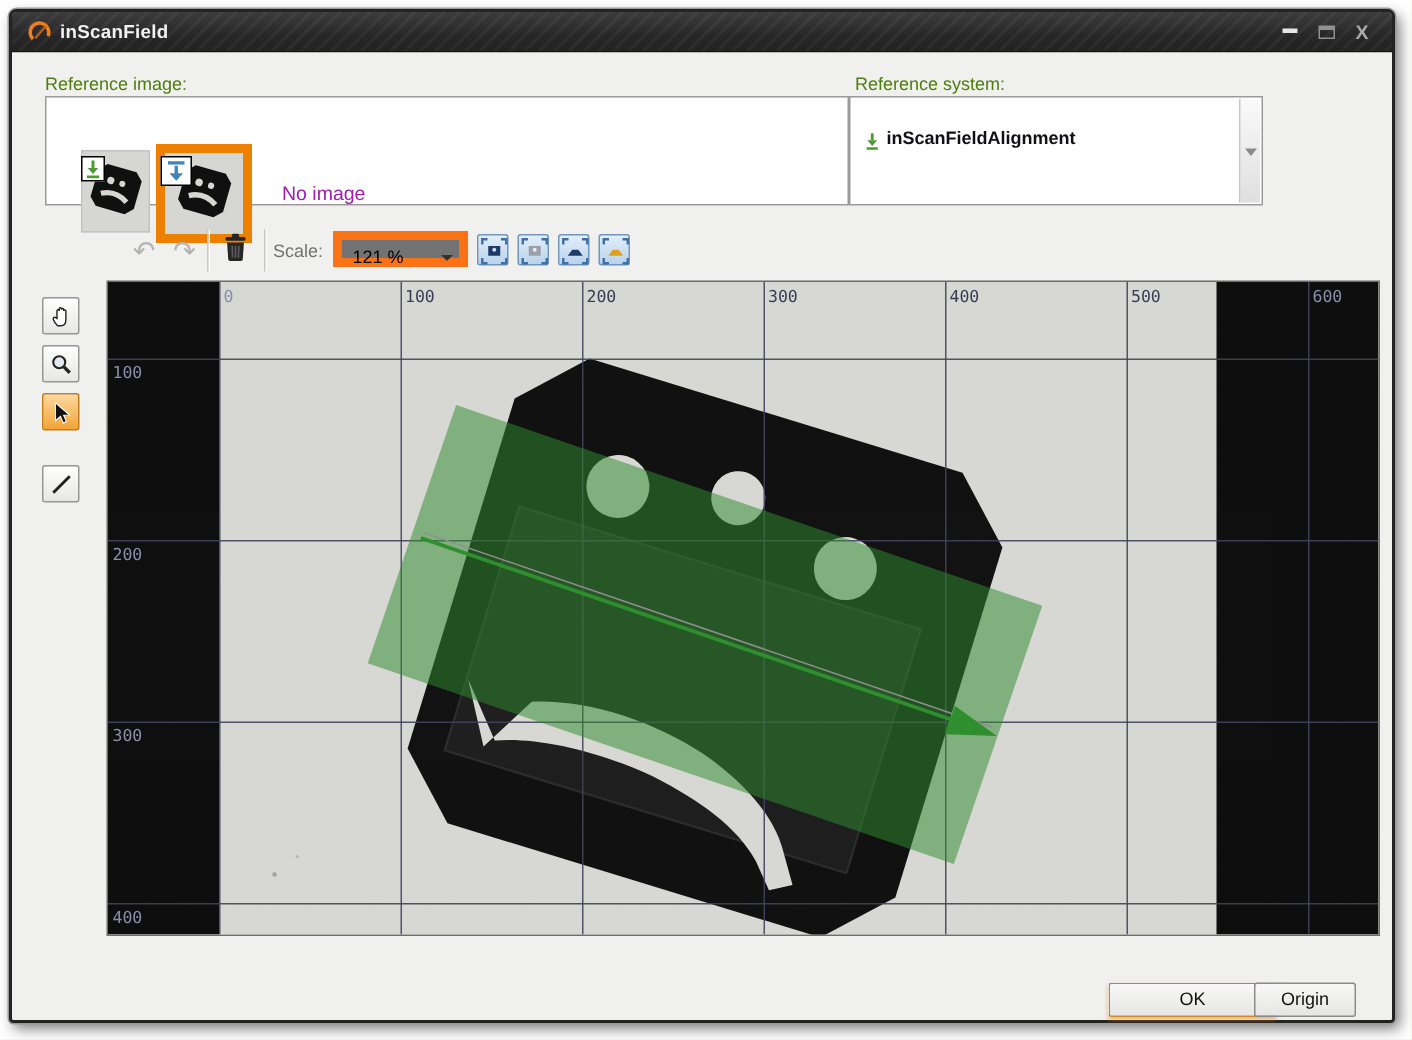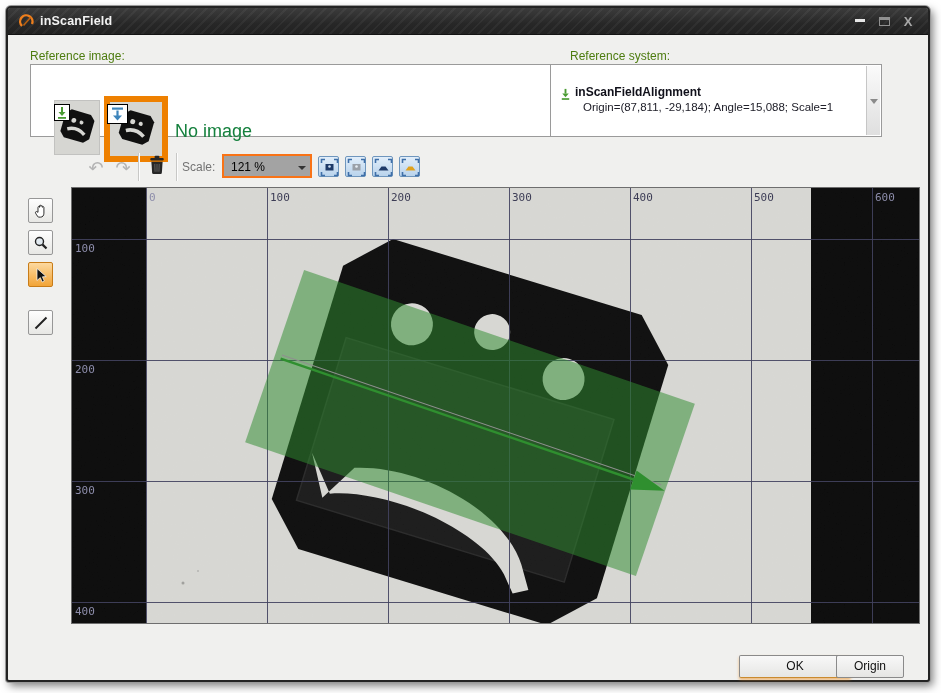--- a/index.html
+++ b/index.html
@@ -28,38 +28,38 @@
   .client { position:absolute; left:2px; top:28px; right:2px; bottom:2px; background:#f0f0ee; }
 
   .section-label { position:absolute; font-size:12px; color:#4d7c0f; }
   .panel { position:absolute; background:#ffffff; border:1px solid #9a9a9a; }
 
   
   .thumb1 { position:absolute; left:23px; top:35px; width:46px; height:55px; background:#d6d6d2; border:1px solid #c2c2c0; }
   .thumb2 { position:absolute; left:73px; top:31px; width:64px; height:66px; background:#ee8000; }
   .thumb2-img { position:absolute; left:6px; top:6px; width:52px; height:54px; background:#d6d6d2; }
   .badge { position:absolute; background:#fff; border:1px solid #000; }
-  .no-image { position:absolute; left:144px; top:56px; font-size:18px; color:#15803d; }
+  .no-image { position:absolute; left:157px; top:56px; font-size:13px; color:#a21caf; }
 
   
   .coord-name { position:absolute; left:24px; top:20px; font-size:12px; font-weight:bold; color:#10101a; }
   .coord-details { position:absolute; left:32px; top:36px; font-size:11.5px; color:#20202a; }
   .coord-icon { position:absolute; left:8px; top:22px; }
   .coord-drop { position:absolute; right:1px; top:1px; bottom:1px; width:14px;
     background:linear-gradient(#fafafa,#dfdfdf); border-left:1px solid #c6c6c6; }
   .coord-drop .arr { position:absolute; left:3px; top:50%; margin-top:-2px; width:0; height:0;
     border-left:4px solid transparent; border-right:4px solid transparent; border-top:5px solid #8a8a8a; }
 
   
   .tb-glyph { position:absolute; top:120px; width:24px; height:24px; text-align:center;
     font-family:"DejaVu Sans", sans-serif; font-size:18px; line-height:24px; color:#b4b4b4; }
   .tb-sep { position:absolute; top:117px; width:1px; height:28px; background:#c8c8c6; box-shadow:1px 0 0 #fdfdfd; }
   .trash { position:absolute; left:138px; top:118px; width:20px; height:24px; }
   .scale-label { position:absolute; left:172px; top:124px; font-size:12px; color:#737373; }
-  .scale-combo { position:absolute; left:212px; top:118px; width:90px; height:24px; background:#a3a3a3; border:2px solid #f97316; }
+  .scale-combo { position:absolute; left:212px; top:118px; width:90px; height:24px; background:#737373; border:6px solid #f97316; }
   .scale-value { position:absolute; left:7px; top:4px; font-size:12px; color:#000; }
   .combo-arrow { position:absolute; right:4px; top:10px; width:0; height:0;
     border-left:4px solid transparent; border-right:4px solid transparent; border-top:4px solid #333; }
   .zoombtn { position:absolute; top:120px; width:21px; height:21px;
     background:linear-gradient(#e2eefa,#b9d3ec); border:1px solid #6f96bd; border-radius:2px; }
   .zoombtn svg { position:absolute; left:0.5px; top:0.5px; }
 
   
   .tool { position:absolute; left:18px; width:25px; height:25px;
     background:linear-gradient(#fefefe,#e7e7e4); border:1px solid #979797; border-radius:2px; }
@@ -135,28 +135,27 @@
           <svg width="19" height="18" viewBox="0 0 19 18">
             <rect x="4" y="2.5" width="11" height="2.2" fill="#3e85bb"></rect>
             <rect x="8.4" y="5.5" width="2.2" height="5.5" fill="#3e85bb"></rect>
             <polygon points="5,10.5 14,10.5 9.5,15.5" fill="#3e85bb"></polygon>
           </svg>
         </div>
       </div>
       <div class="no-image">No image</div>
     </div>
 
-    <div class="panel" style="left:540px; top:28px; width:332px; height:73px;">
+    <div class="panel" style="left:556px; top:28px; width:276px; height:73px;">
       <svg class="coord-icon" width="13" height="14" viewBox="0 0 14 15">
         <rect x="6" y="2" width="2" height="5" fill="#4a9b33"></rect>
         <polygon points="3.5,7 10.5,7 7,11" fill="#4a9b33"></polygon>
         <rect x="3" y="12" width="8" height="1.8" fill="#4a9b33"></rect>
       </svg>
       <div class="coord-name">inScanFieldAlignment</div>
-      <div class="coord-details">Origin=(87,811, -29,184); Angle=15,088; Scale=1</div>
       <div class="coord-drop">
         <div class="arr"></div>
       </div>
     </div>
 
     <div class="tb-glyph" style="left:74px;">↶</div>
     <div class="tb-glyph" style="left:101px;">↷</div>
     <div class="tb-sep" style="left:128px;"></div>
     <div class="trash">
       <svg width="18" height="22" viewBox="0 0 16 18">

